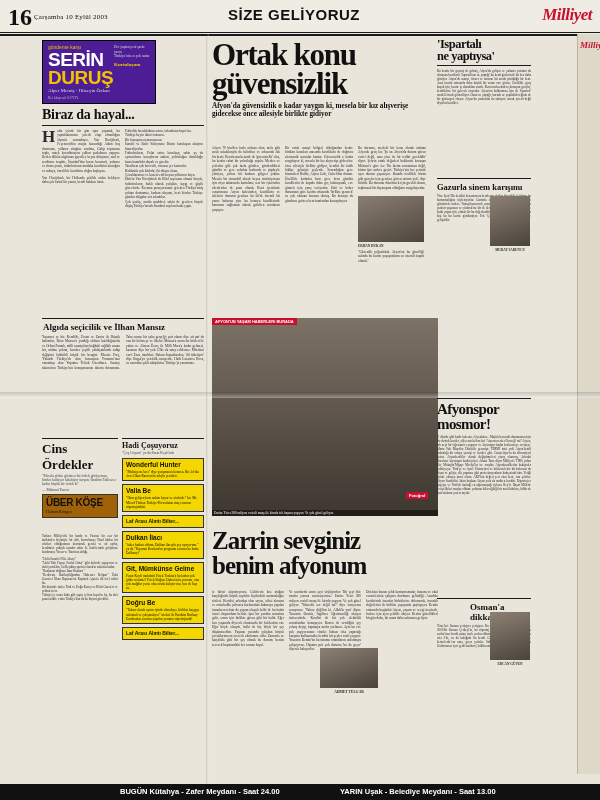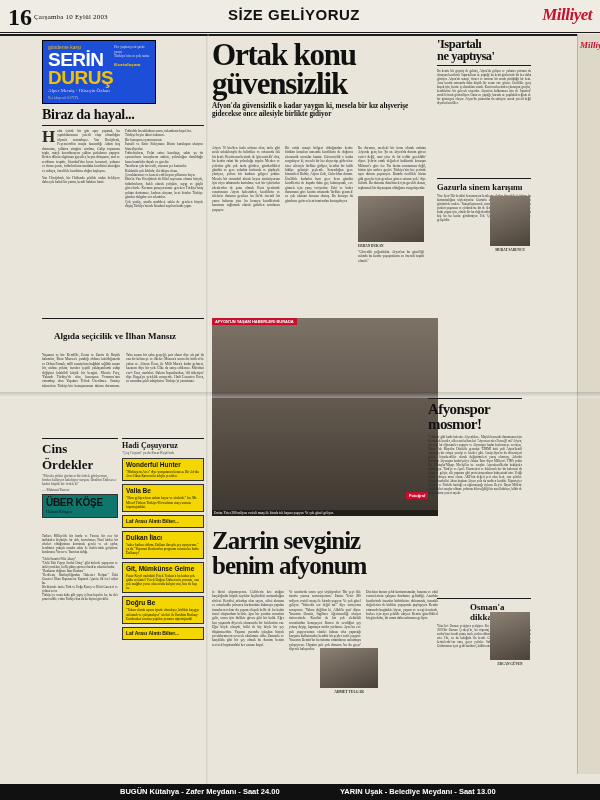--- a/index.html
+++ b/index.html
@@ -11,40 +11,40 @@
   .mh-num{position:absolute;left:8px;top:4px;font-size:24px;font-weight:bold;font-family:"Liberation Serif",serif;}
   .mh-date{position:absolute;left:34px;top:13px;font-size:7px;letter-spacing:.2px;}
   .mh-center{position:absolute;left:228px;top:6px;font-size:15px;font-weight:bold;letter-spacing:.5px;font-family:"Liberation Sans",sans-serif;}
   .mh-logo{position:absolute;right:8px;top:5px;font-size:17px;font-weight:bold;font-style:italic;color:#c8102e;font-family:"Liberation Serif",serif;letter-spacing:-.5px;}
   .mh-rule{position:absolute;left:0;top:32px;width:600px;height:1px;background:#1b1b1b;}
   .tiny{font-size:3.4px;line-height:4.4px;text-align:justify;color:#2a2a2a;}
   .tiny2{font-size:3.1px;line-height:4.0px;text-align:justify;color:#2a2a2a;}
   .rule{background:#1b1b1b;height:1px;}
 
   
-  .serin{position:absolute;left:42px;top:40px;width:112px;height:62px;background:#1d4ed8;color:#fff;border:1px solid #000;}
+  .serin{position:absolute;left:42px;top:40px;width:112px;height:62px;background:#4c1d95;color:#fff;border:1px solid #000;}
   .serin .kicker{font-size:5px;color:#f2c200;padding:3px 0 0 5px;font-family:"Liberation Sans",sans-serif;}
   .serin .big{font-size:19px;font-weight:bold;line-height:17px;padding:1px 0 0 5px;letter-spacing:-.5px;font-family:"Liberation Sans",sans-serif;}
   .serin .sub{font-size:5px;padding:2px 0 0 5px;color:#ddd;}
   .serin .foot{position:absolute;left:5px;bottom:3px;font-size:3.4px;color:#bbb;}
   .serin-r{position:absolute;right:3px;top:4px;width:38px;}
   .serin-r div{font-size:3.6px;color:#ddd;line-height:4.6px;}
   .serin-r .yellow{color:#f2c200;font-weight:bold;font-size:5px;margin-top:4px;}
 
   .biraz{position:absolute;left:42px;top:107px;width:162px;}
   .biraz h2{margin:0;font-size:14px;font-weight:bold;letter-spacing:-.3px;font-family:"Liberation Serif",serif;}
   .dropcap{float:left;font-size:17px;line-height:13px;font-weight:bold;padding:1px 2px 0 0;}
 
   .algi{position:absolute;left:42px;top:318px;width:162px;}
-  .algi h2{margin:12px;font-size:9px;font-weight:bold;font-family:"Liberation Serif",serif;}
+  .algi h2{margin:1px;font-size:9px;font-weight:bold;font-family:"Liberation Serif",serif;}
 
   .cins{position:absolute;left:42px;top:438px;width:76px;}
   .cins h3{margin:0;font-size:13px;font-weight:bold;}
   .cins .byline{font-size:3.6px;color:#444;margin:1px 0 2px;}
-  .uber{position:absolute;left:42px;top:494px;width:76px;background:#0f766e;border:1px solid #333;padding:2px 3px 3px;box-sizing:border-box;}
+  .uber{position:absolute;left:42px;top:494px;width:76px;background:#a16207;border:1px solid #333;padding:2px 3px 3px;box-sizing:border-box;}
   .uber .t{font-size:10px;font-weight:bold;font-family:"Liberation Sans",sans-serif;letter-spacing:-.3px;}
   .uber .n{font-size:4px;margin-top:1px;}
   .uberbody{position:absolute;left:42px;top:534px;width:76px;}
 
   .hadi{position:absolute;left:122px;top:438px;width:82px;}
   .hadi h3{margin:0;font-size:8px;font-weight:bold;}
   .hadi .byline{font-size:3.6px;color:#444;margin:1px 0 2px;}
   .box-y{background:#f4d600;border:1px solid #333;padding:2px 3px;box-sizing:border-box;}
   .box-y .bt{font-size:6.5px;font-weight:bold;font-family:"Liberation Sans",sans-serif;line-height:7px;}
   .box-y .bb{font-size:3.4px;line-height:4.2px;margin-top:2px;}
@@ -66,21 +66,21 @@
   .sizin{position:absolute;left:212px;top:528px;width:226px;}
   .sizin h1{margin:0;font-size:25px;line-height:25px;font-weight:bold;letter-spacing:-1px;}
   .sizinbody{position:absolute;left:212px;top:590px;width:226px;display:flex;gap:5px;}
   .sizinbody > div{width:72px;}
 
   
   .ispart{position:absolute;left:437px;top:38px;width:94px;}
   .ispart h2{margin:0;font-size:12.5px;line-height:12px;font-weight:bold;letter-spacing:-.5px;}
   .gaz{position:absolute;left:437px;top:178px;width:94px;}
   .gaz h3{margin:0;font-size:8.5px;font-weight:bold;}
-  .afyonspor{position:absolute;left:428px;top:398px;width:150px;}
+  .afyonspor{position:absolute;left:437px;top:398px;width:150px;}
   .afyonspor h2{margin:0;font-size:15px;line-height:15px;font-weight:bold;letter-spacing:-.6px;}
   .osman{position:absolute;left:437px;top:598px;width:150px;}
   .osman h3{margin:0;font-size:9px;font-weight:bold;padding-left:33px;}
 
   .edge{position:absolute;right:0;top:34px;width:22px;height:740px;background:#ded8c9;border-left:1px solid #b9b2a0;}
   .edge .l1{position:absolute;left:2px;top:6px;font-size:9px;font-weight:bold;color:#c8102e;font-style:italic;}
 
   
   .footer{position:absolute;left:0;bottom:0;width:600px;height:16px;background:#111;color:#fff;}
   .footer .f1{position:absolute;left:120px;top:3px;font-size:7.5px;font-weight:bold;font-family:"Liberation Sans",sans-serif;}

